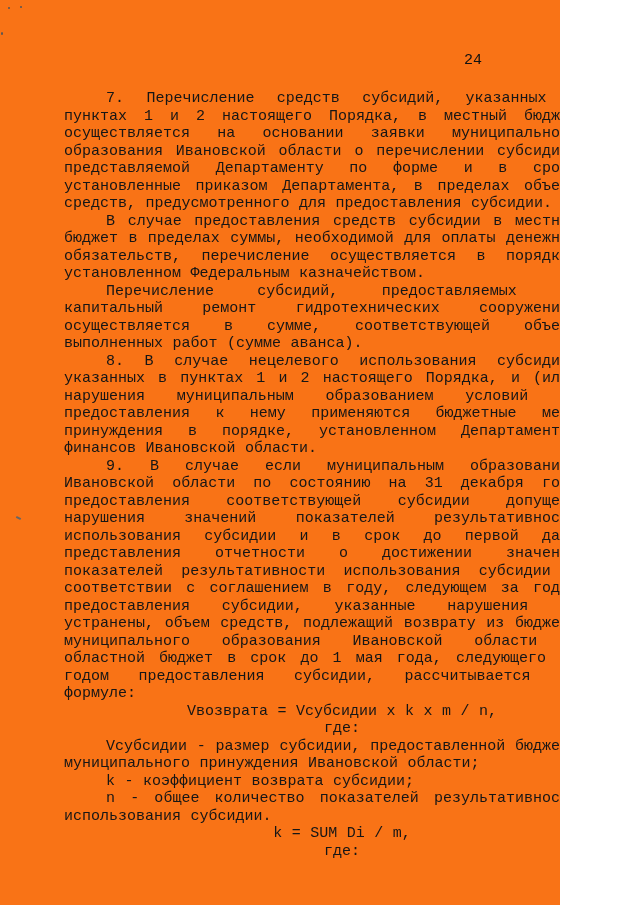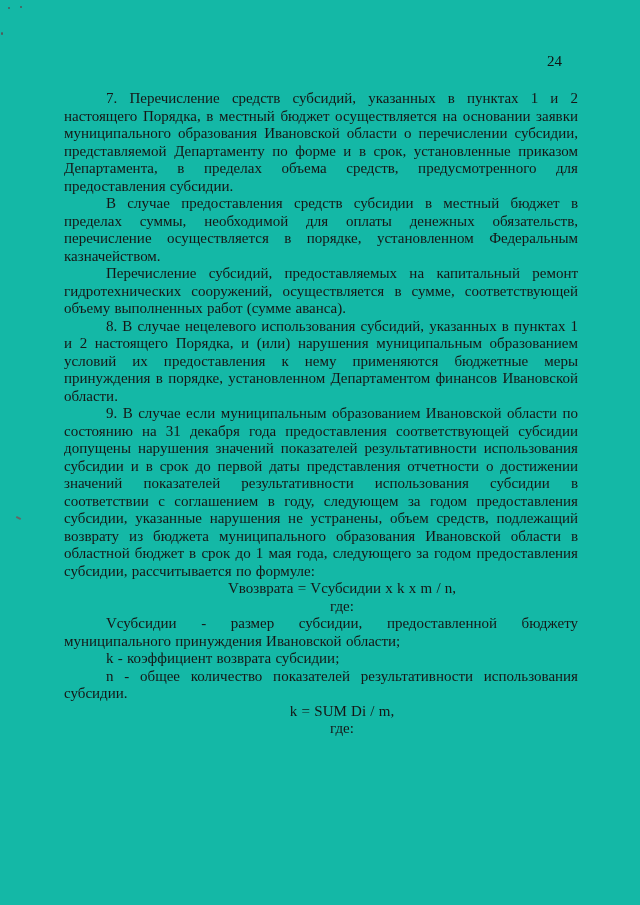--- a/index.html
+++ b/index.html
@@ -2,25 +2,25 @@
 <html><head>
 <meta charset="utf-8">
 <style>
   html, body {
     margin: 0;
     padding: 0;
     background: #ffffff;
   }
   .page {
     position: relative;
-    width: 640px;
+    width: 560px;
     height: 905px;
-    background: #14b8a6;
+    background: #f97316;
     overflow: hidden;
-    font-family: Liberation Serif, serif;
+    font-family: Liberation Mono, monospace;
     color: #161616;
   }
   .page-number {
     position: absolute;
     top: 52px;
     right: 78px;
     font-size: 15px;
     line-height: 18px;
     color: #111111;
   }

